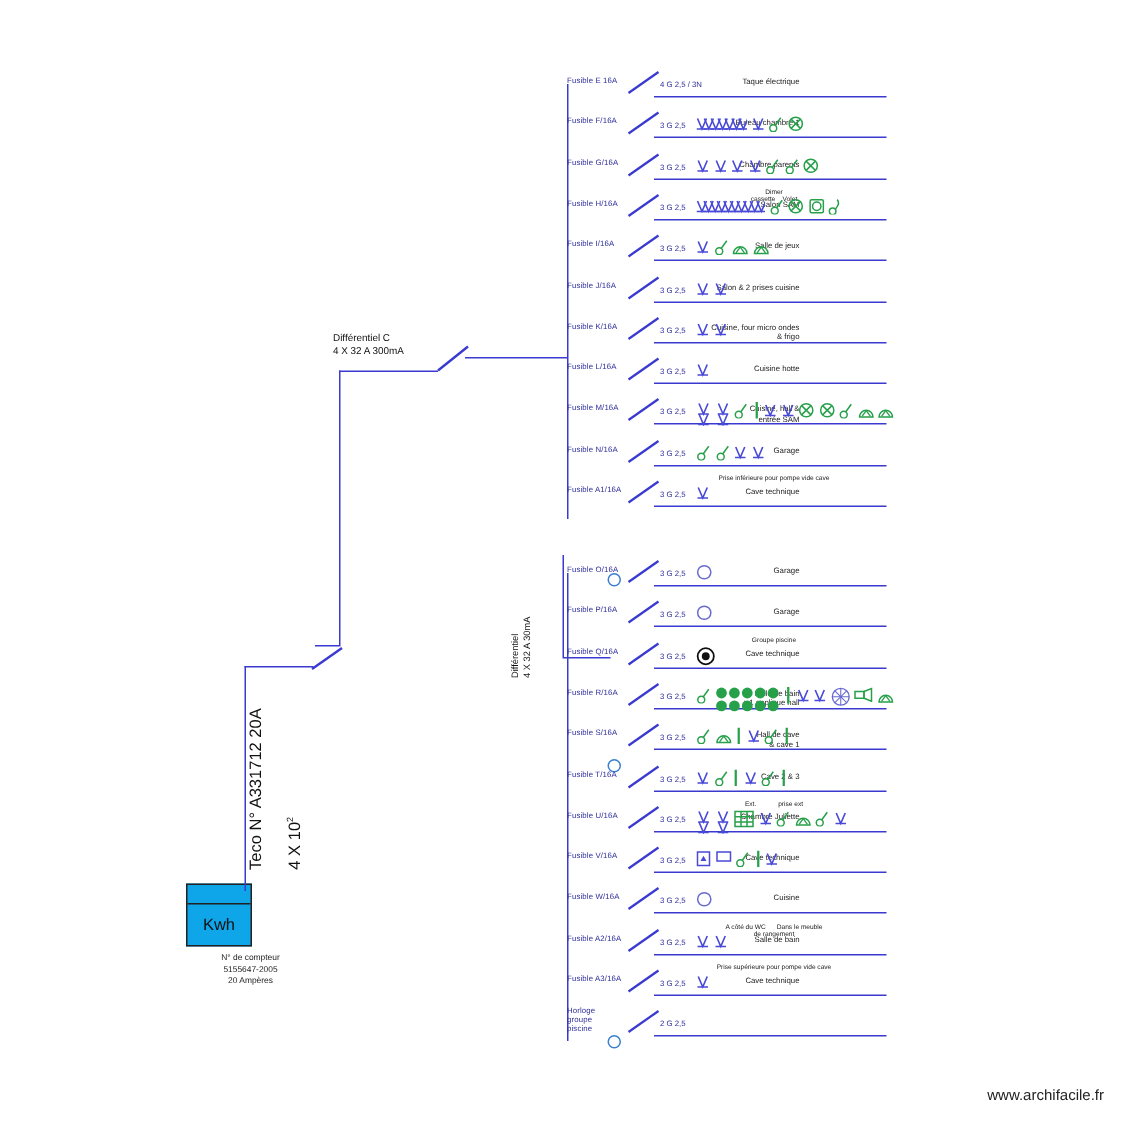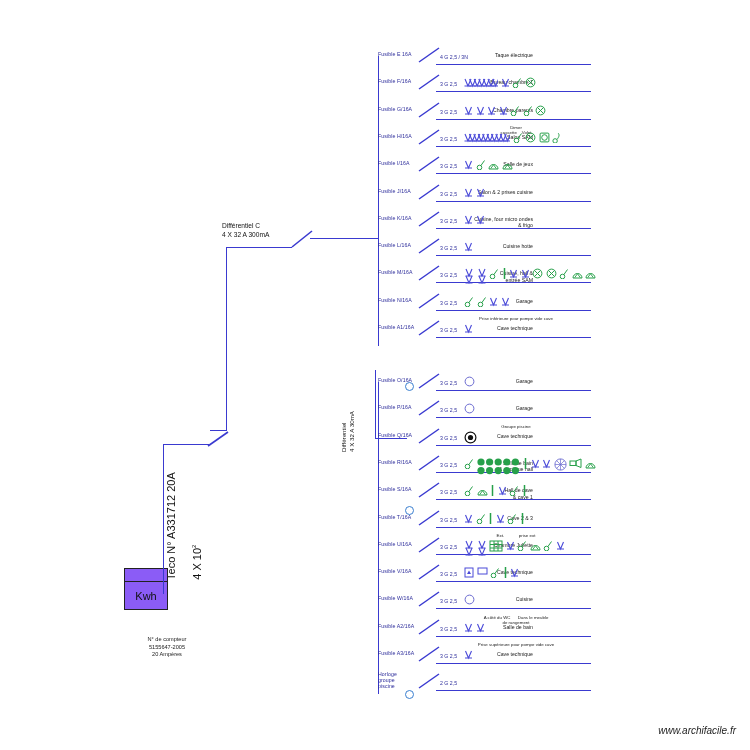--- a/index.html
+++ b/index.html
@@ -59,22 +59,22 @@
   .rail{position:absolute;border-left:1.6px solid var(--wire);}
   .hseg{position:absolute;border-top:1.6px solid var(--wire);}
 
   .node{
     position:absolute;width:7px;height:7px;border-radius:50%;
     border:1.5px solid #3a7fd0;background:#fff;
   }
 
   
   .meter{
-    position:absolute;left:124px;top:568px;width:42px;height:40px;
-    border:1.4px solid #222;background:#8b5cf6;
+    position:absolute;left:124px;top:589px;width:42px;height:40px;
+    border:1.4px solid #222;background:#0ea5e9;
   }
   .meter .top{height:12px;border-bottom:1.4px solid #222;}
   .meter .kwh{
     height:27px;display:flex;align-items:center;justify-content:center;
     font-size:11px;color:#111;
   }
   .meter-cap{
     position:absolute;left:112px;top:636px;width:110px;
     font-size:5.6px;line-height:1.35;color:#222;text-align:center;white-space:pre;
   }
@@ -91,21 +91,21 @@
     font-size:6.6px;line-height:1.35;color:#111;white-space:pre;
   }
   .diff-v{
     position:absolute;
     transform-origin:0 0;transform:rotate(-90deg);
     font-size:6.2px;line-height:1.3;color:#111;white-space:pre;
   }
 
   .watermark{
     position:absolute;right:14px;bottom:14px;
-    font-size:10px;color:#222;font-style:italic;
+    font-size:10px;color:#222;
   }
 </style>
 </head>
 <body>
 
 <div class="stage">
 
   <div class="vert-label" style="left:152px;top:592px;">
     <span>Teco N° A331712 20A</span><br>
     <span>4 X 10</span><sup>2</sup>

